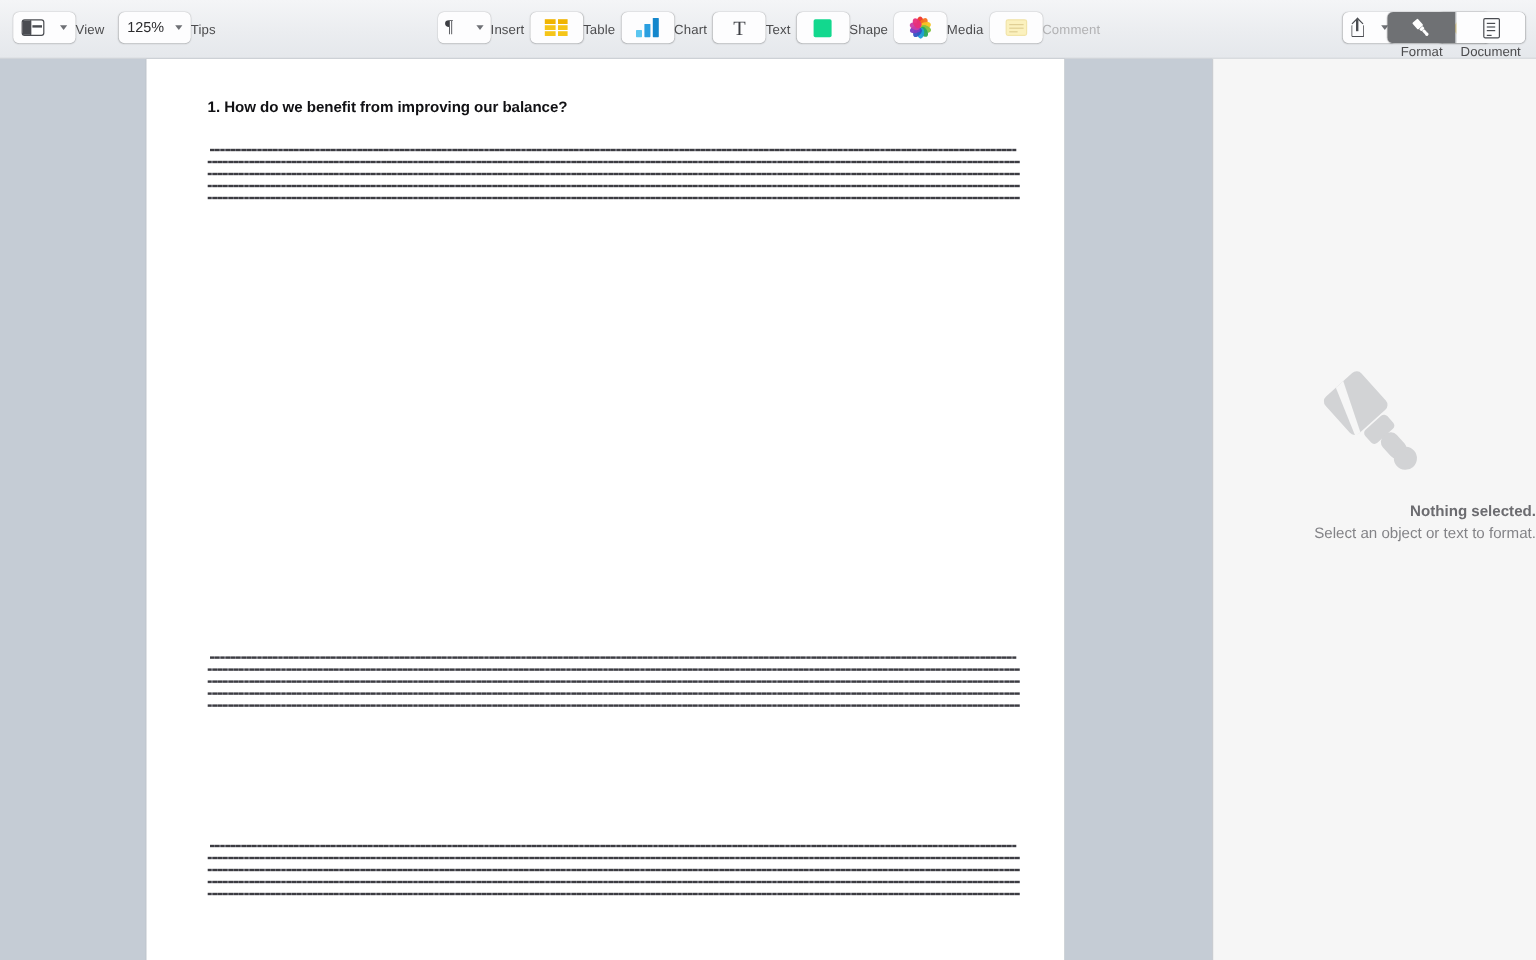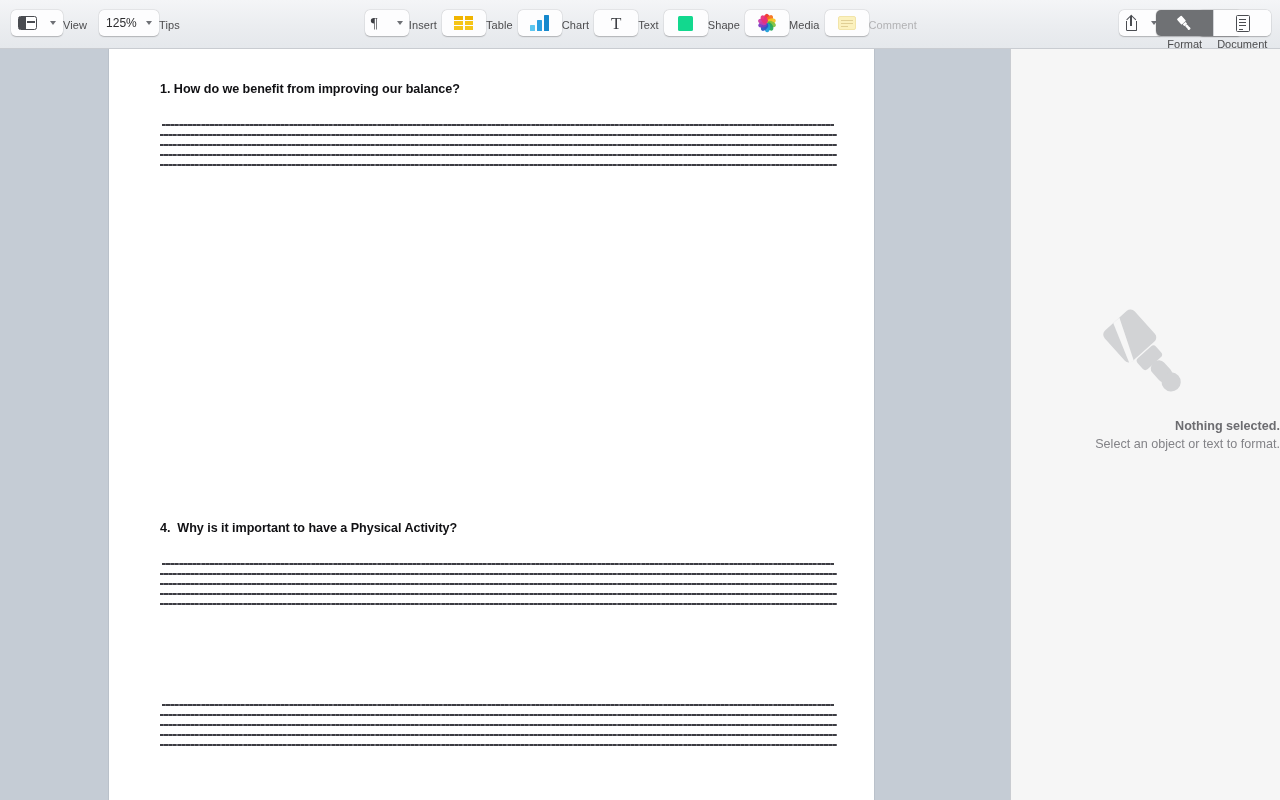--- a/index.html
+++ b/index.html
@@ -231,21 +231,21 @@
   #canvas {
     position: absolute;
     left: 0; top: 49px;
     width: 1010px; height: 751px;
     background: #c5ccd5;
     overflow: hidden;
   }
 
   #page {
     position: absolute;
-    left: 109px; top: 0;
+    left: 122px; top: 0;
     width: 765px;
     height: 751px;
     background: #ffffff;
     box-shadow: 0 0 0 0.5px rgba(0,0,0,0.10);
   }
 
   .qblock { position: absolute; left: 51px; width: 680px; }
 
   .qtext {
     font-size: 12.6px;
@@ -456,21 +456,20 @@
         <div class="qtext">1. How do we benefit from improving our balance?</div>
         <div class="lines">
           <div class="rule first"></div>
           <div class="rule"></div>
           <div class="rule"></div>
           <div class="rule"></div>
           <div class="rule"></div>
         </div>
       </div>
       <div class="qblock" style="top: 472px;">
-        <div class="qtext">4.  Why is it important to have a Physical Activity?</div>
         <div class="lines">
           <div class="rule first"></div>
           <div class="rule"></div>
           <div class="rule"></div>
           <div class="rule"></div>
           <div class="rule"></div>
         </div>
       </div>
       <div class="qblock" style="top: 629px;">
         <div class="lines">

